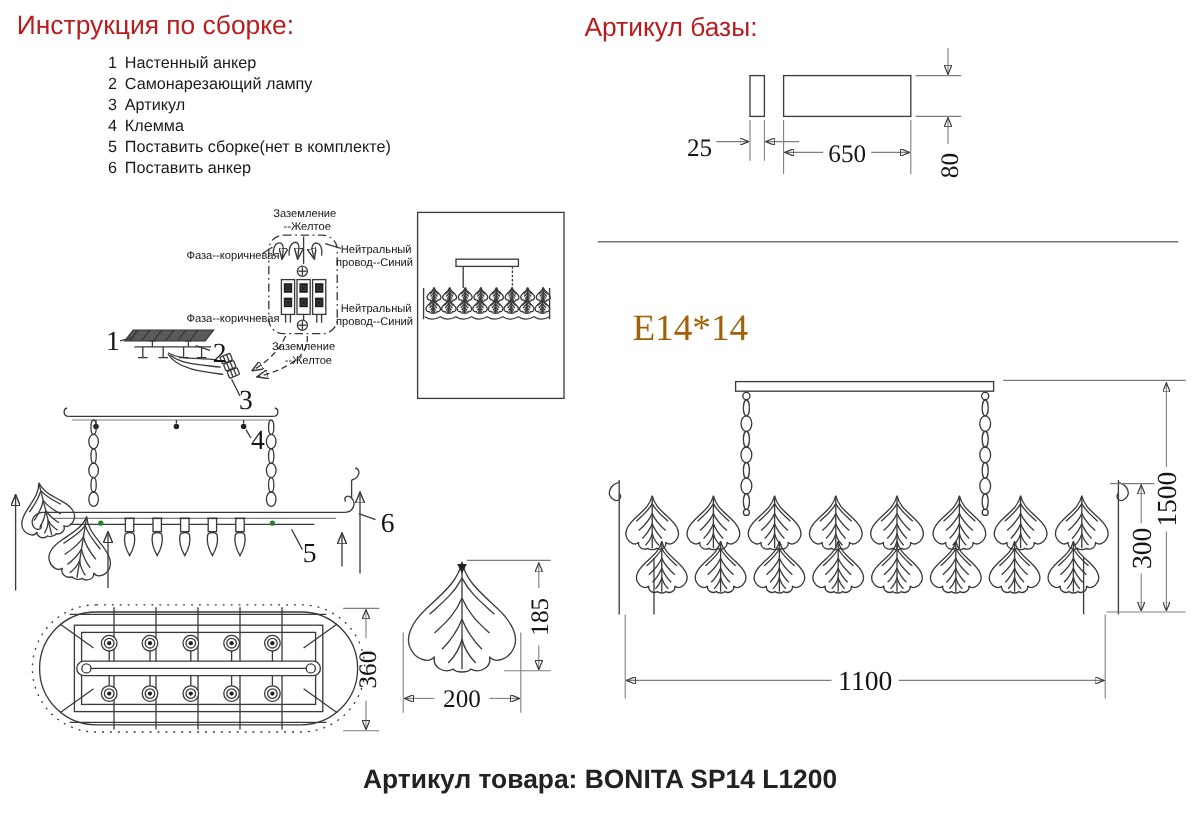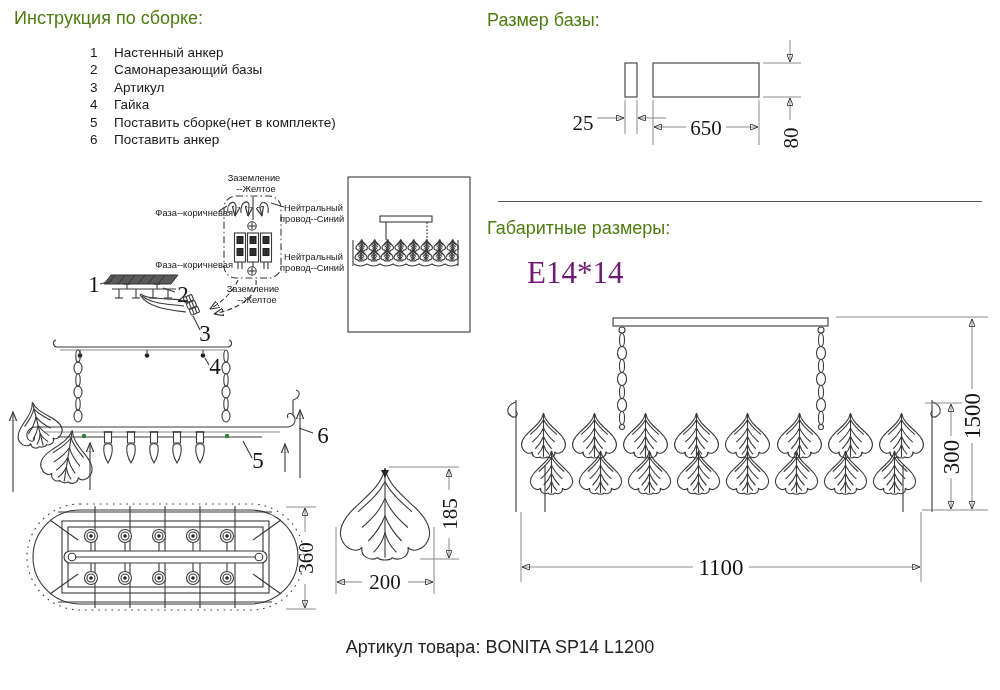--- a/index.html
+++ b/index.html
@@ -1,26 +1,26 @@
 <!DOCTYPE html>
 <html><head>
 <meta charset="utf-8">
 <style>
   html,body{margin:0;padding:0;background:#fff;}
   .canvas{position:relative;width:1000px;height:690px;background:#fff;overflow:hidden;
           font-family:"Liberation Sans",sans-serif;color:#111;}
   .abs{position:absolute;}
-  .heading{font-size:18px;color:#4d7c0f;}
+  .heading{font-size:22px;color:#b91c1c;}
   .instr-list{position:absolute;left:90px;top:44px;font-size:13.5px;line-height:17.4px;color:#1a1a1a;}
   .instr-row{display:flex;}
   .instr-num{width:14px;}
-  .instr-label{margin-left:10px;white-space:nowrap;}
-  .socket-label{font-family:"Liberation Serif",serif;font-size:31px;color:#701a75;}
+  .instr-label{white-space:nowrap;}
+  .socket-label{font-family:"Liberation Serif",serif;font-size:31px;color:#a16207;}
   .divider{position:absolute;left:498px;top:201px;width:484px;height:1px;background:#555;}
-  .article{position:absolute;left:0;top:637px;width:100%;text-align:center;font-size:18px;color:#222;}
+  .article{position:absolute;left:0;top:637px;width:100%;text-align:center;font-size:22px;color:#222;font-weight:bold;}
   svg{position:absolute;left:0;top:0;}
   svg path,svg line,svg rect,svg circle,svg ellipse,svg polyline{stroke:#3a3a3a;stroke-width:1.1;fill:none;}
   svg .dl{stroke:#7d7d7d;stroke-width:.9;}
   svg .wfill{fill:#fff;}
   svg .dkfill{fill:#222;stroke:none;}
   svg .grn{fill:#2e7d32;stroke:none;}
   svg text{stroke:none;fill:#151515;}
   svg .dim{font-family:"Liberation Serif",serif;font-size:21px;}
   svg .dimL{font-family:"Liberation Serif",serif;font-size:23px;}
   svg .callout{font-family:"Liberation Serif",serif;font-size:23px;}
@@ -430,39 +430,38 @@
 
 <div class="abs heading" style="left:14px;top:8px;">Инструкция по сборке:</div>
 
 <div class="instr-list">
   <div class="instr-row">
         <span class="instr-num">1</span>
         <span class="instr-label">Настенный анкер</span>
       </div>
   <div class="instr-row">
         <span class="instr-num">2</span>
-        <span class="instr-label">Самонарезающий базы</span>
+        <span class="instr-label">Самонарезающий лампу</span>
       </div>
   <div class="instr-row">
         <span class="instr-num">3</span>
         <span class="instr-label">Артикул</span>
       </div>
   <div class="instr-row">
         <span class="instr-num">4</span>
-        <span class="instr-label">Гайка</span>
+        <span class="instr-label">Клемма</span>
       </div>
   <div class="instr-row">
         <span class="instr-num">5</span>
         <span class="instr-label">Поставить сборке(нет в комплекте)</span>
       </div>
   <div class="instr-row">
         <span class="instr-num">6</span>
         <span class="instr-label">Поставить анкер</span>
       </div>
 </div>
 
-<div class="abs heading" style="left:487px;top:10px;">Размер базы:</div>
+<div class="abs heading" style="left:487px;top:10px;">Артикул базы:</div>
 <div class="divider"></div>
-<div class="abs heading" style="left:487px;top:218px;">Габаритные размеры:</div>
 <div class="abs socket-label" style="left:527px;top:255px;">E14*14</div>
 <div class="article">Артикул товара: BONITA SP14 L1200</div>
 
 </div>
 
 </body></html>

